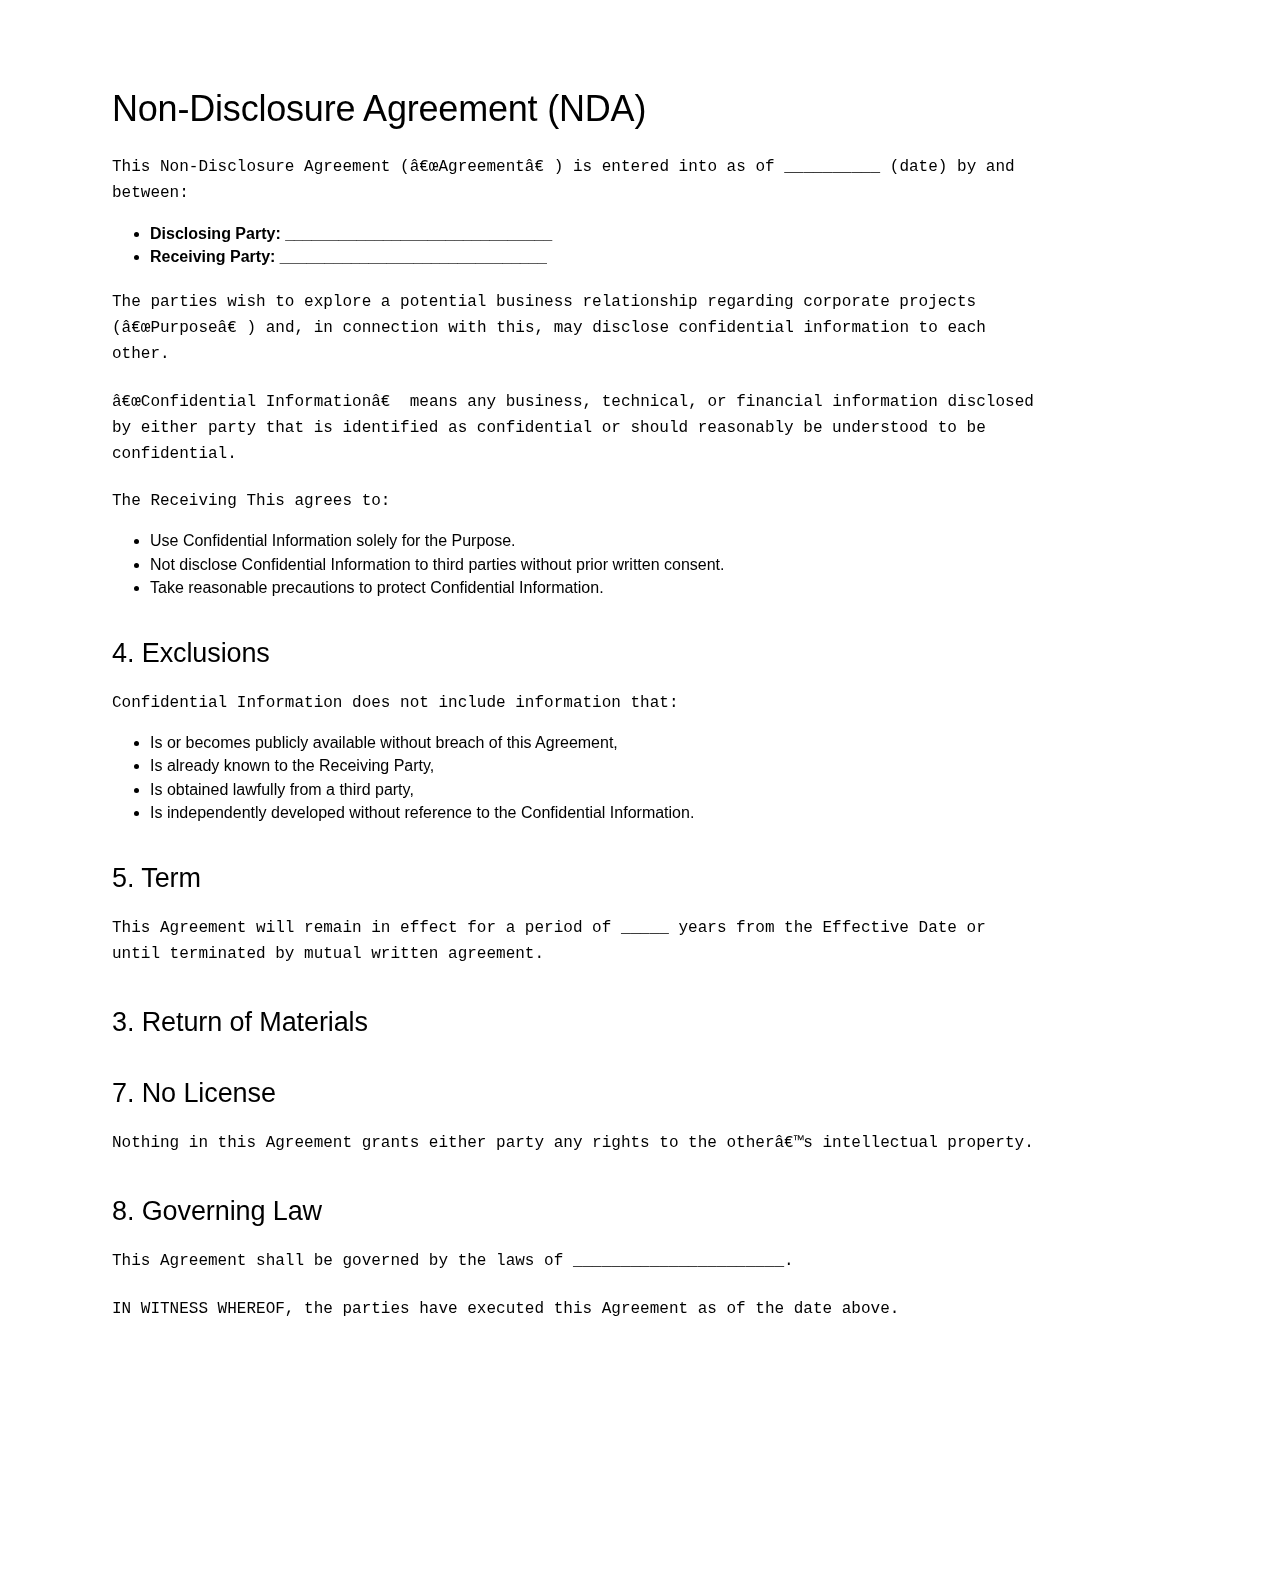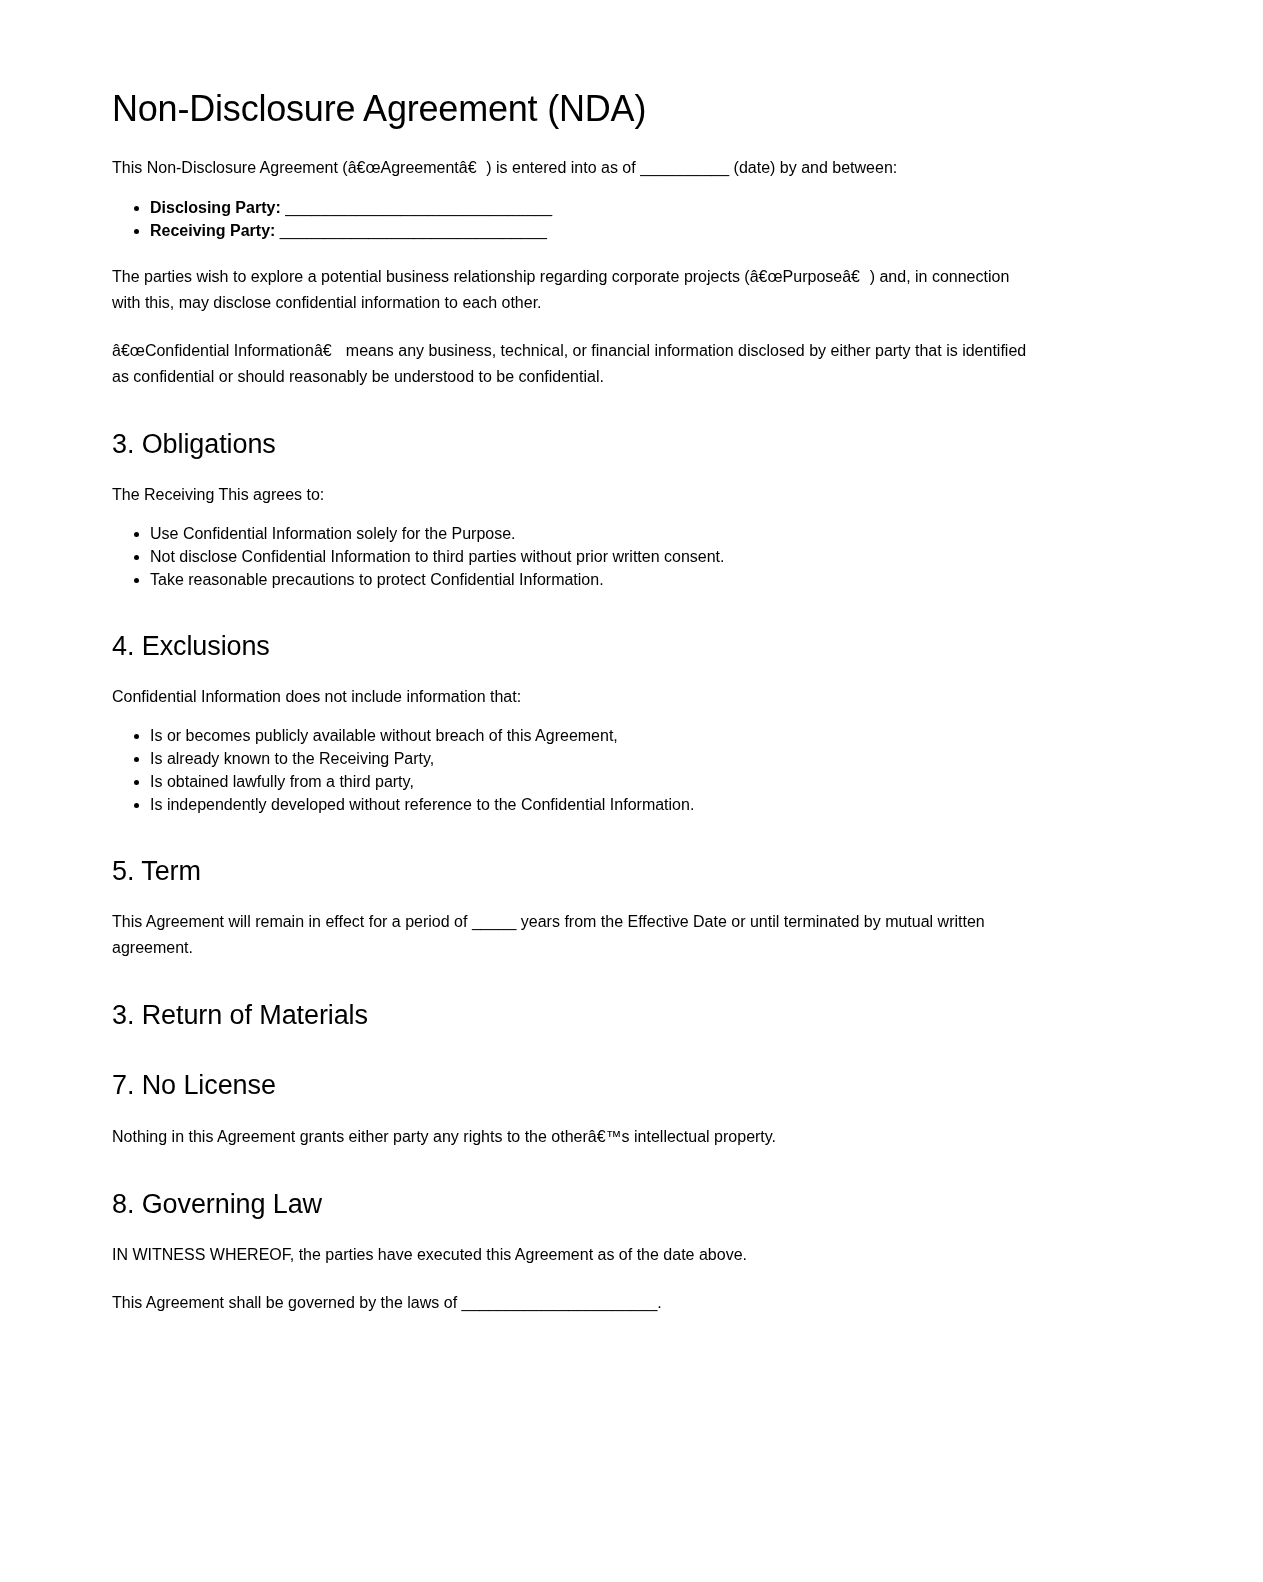--- a/index.html
+++ b/index.html
@@ -33,20 +33,21 @@
     font-size: 27px;
     font-weight: normal;
     line-height: 1.2;
     margin: 38px 0 0 0;
     letter-spacing: -0.1px;
   }
   p.body-text {
     font-size: 16px;
     line-height: 1.62;
     margin: 22px 0 0 0;
+    font-family: Liberation Mono, monospace;
   }
   p.intro {
     margin-top: 0;
   }
   ul.doc-list {
     list-style-type: disc;
     margin: 14px 0 0 0;
     padding-left: 38px;
     font-size: 16px;
     line-height: 1.45;
@@ -56,21 +57,21 @@
     line-height: 1.4;
   }
   ul.doc-list li {
     margin: 0;
     padding: 0;
   }
   ul.doc-list.parties li {
     font-weight: bold;
   }
   ul.doc-list.parties li .blank-rule {
-    font-weight: normal;
+    font-weight: bold;
     margin-top: 12px;
   }
   .blank-rule {
     font-family: "Liberation Sans", sans-serif;
     letter-spacing: 0;
   }
   .witness {
     margin-top: 34px;
   }
 </style>
@@ -85,21 +86,20 @@
 
   <ul class="doc-list parties">
     <li><span>Disclosing Party:</span><span class="blank-rule">  ______________________________</span></li>
     <li><span>Receiving Party:</span><span class="blank-rule">  ______________________________</span></li>
   </ul>
 
   <p class="body-text">The parties wish to explore a potential business relationship regarding corporate projects (â€œPurposeâ€) and, in connection with this, may disclose confidential information to each other.</p>
 
   <p class="body-text">â€œConfidential Informationâ€ means any business, technical, or financial information disclosed by either party that is identified as confidential or should reasonably be understood to be confidential.</p>
 
-  <h2 class="section-heading">3. Obligations</h2>
   <p class="body-text">The Receiving This agrees to:</p>
   <ul class="doc-list">
     <li>Use Confidential Information solely for the Purpose.</li>
     <li>Not disclose Confidential Information to third parties without prior written consent.</li>
     <li>Take reasonable precautions to protect Confidential Information.</li>
   </ul>
 
   <h2 class="section-heading">4. Exclusions</h2>
   <p class="body-text">Confidential Information does not include information that:</p>
   <ul class="doc-list">
@@ -111,17 +111,17 @@
 
   <h2 class="section-heading">5. Term</h2>
   <p class="body-text">This Agreement will remain in effect for a period of _____ years from the Effective Date or until terminated by mutual written agreement.</p>
 
   <h2 class="section-heading">3. Return of Materials</h2>
 
   <h2 class="section-heading">7. No License</h2>
   <p class="body-text">Nothing in this Agreement grants either party any rights to the otherâ€™s intellectual property.</p>
 
   <h2 class="section-heading">8. Governing Law</h2>
+  <p class="body-text">This Agreement shall be governed by the laws of ______________________.</p>
+
   <p class="body-text witness">IN WITNESS WHEREOF, the parties have executed this Agreement as of the date above.</p>
-
-  <p class="body-text">This Agreement shall be governed by the laws of ______________________.</p>
 
 </div>
 
 </body></html>

